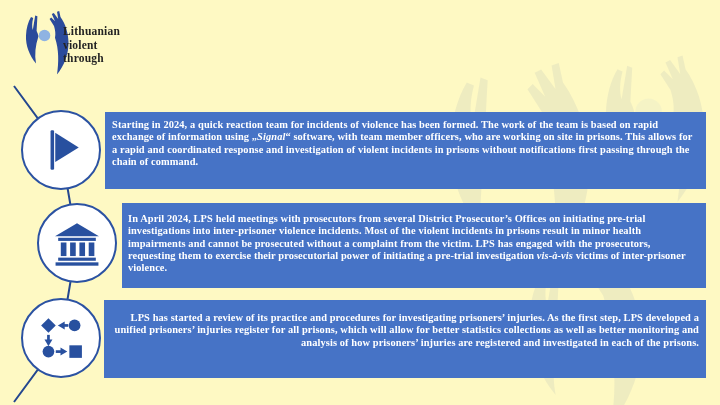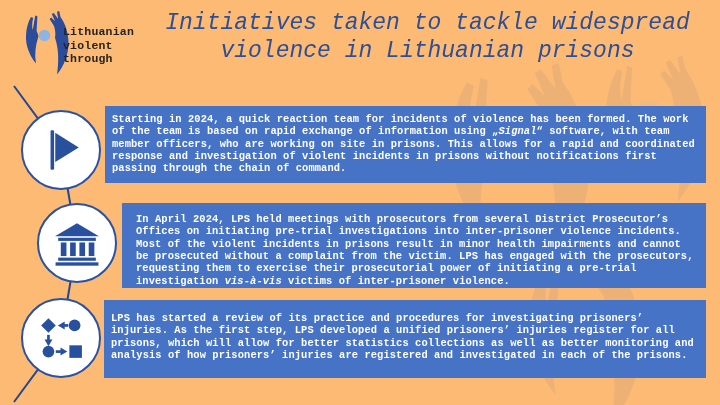--- a/index.html
+++ b/index.html
@@ -1,21 +1,21 @@
 <!DOCTYPE html>
 <html><head>
 <meta charset="utf-8">
 <style>
   html,body{margin:0;padding:0;}
   .slide{
     position:relative;
     width:720px;height:405px;
-    background:#fdba74;
+    background:#fef9c3;
     overflow:hidden;
-    font-family:Liberation Mono, monospace;
+    font-family:Liberation Serif, serif;
   }
   
   .wm{position:absolute;opacity:0.07;pointer-events:none;}
   
   .hands-logo{position:absolute;left:23px;top:9px;width:52px;height:66px;}
   .logo-text{
     position:absolute;left:63px;top:25px;
     font-size:11.5px;font-weight:700;color:#232323;line-height:13.5px;
     letter-spacing:0.2px;
   }
@@ -31,23 +31,23 @@
   
   .tbox{
     position:absolute;z-index:2;
     background:#4673c6;
     color:#ffffff;
     font-size:10.4px;font-weight:600;line-height:12.35px;
     letter-spacing:0.1px;
     box-sizing:border-box;
   }
   .tbox .it{font-style:italic;}
-  .tbox1{left:105px;top:106px;width:601px;height:77px;padding:7px 7px 6px 7px;}
-  .tbox2{left:122px;top:203px;width:584px;height:85px;padding:10px 8px 10px 14px;}
-  .tbox3{left:104px;top:300px;width:602px;height:78px;padding:12px 7px 10px 7px;}
+  .tbox1{left:105px;top:112px;width:601px;height:77px;padding:7px 7px 6px 7px;}
+  .tbox2{left:122px;top:203px;width:584px;height:85px;padding:10px 8px 10px 6px;}
+  .tbox3{left:104px;top:300px;width:602px;height:78px;padding:12px 7px 10px 7px;text-align:right;}
   
   .circle{
     position:absolute;z-index:3;
     width:80px;height:80px;border-radius:50%;
     background:#ffffff;border:2px solid #2b52a2;
     box-sizing:border-box;
     display:flex;align-items:center;justify-content:center;
   }
   .circle1{left:21px;top:110px;}
   .circle2{left:37px;top:203px;}
@@ -82,24 +82,20 @@
     <svg class="hands-logo" viewBox="0 0 52 65">
       <use href="#hands"></use>
     </svg>
     <div class="logo-text">
       <div>Lithuanian</div>
       <div>violent</div>
       <div>through</div>
     </div>
   </div>
 
-  <div class="page-title">
-    <div>Initiatives taken to tackle widespread</div>
-    <div>violence in Lithuanian prisons</div>
-  </div>
 
   <svg class="connector" width="720" height="405">
     <polyline points="14,86 61,150 77,243 61,338 14,402" fill="none" stroke="#24478f" stroke-width="2"></polyline>
   </svg>
 
   <div class="tbox tbox1">
     <span><span>Starting in 2024, a quick reaction team for incidents of violence has been formed. The work of the team is based on rapid exchange of information using „</span><span class="it">Signal</span><span>“ software, with team member officers, who are working on site in prisons. This allows for a rapid and coordinated response and investigation of violent incidents in prisons without notifications first passing through the chain of command.</span></span>
   </div>
   <div class="tbox tbox2">
     <span><span>In April 2024, LPS held meetings with prosecutors from several District Prosecutor’s Offices on initiating pre-trial investigations into inter-prisoner violence incidents. Most of the violent incidents in prisons result in minor health impairments and cannot be prosecuted without a complaint from the victim. LPS has engaged with the prosecutors, requesting them to exercise their prosecutorial power of initiating a pre-trial investigation </span><span class="it">vis-à-vis</span><span> victims of inter-prisoner violence.</span></span>

